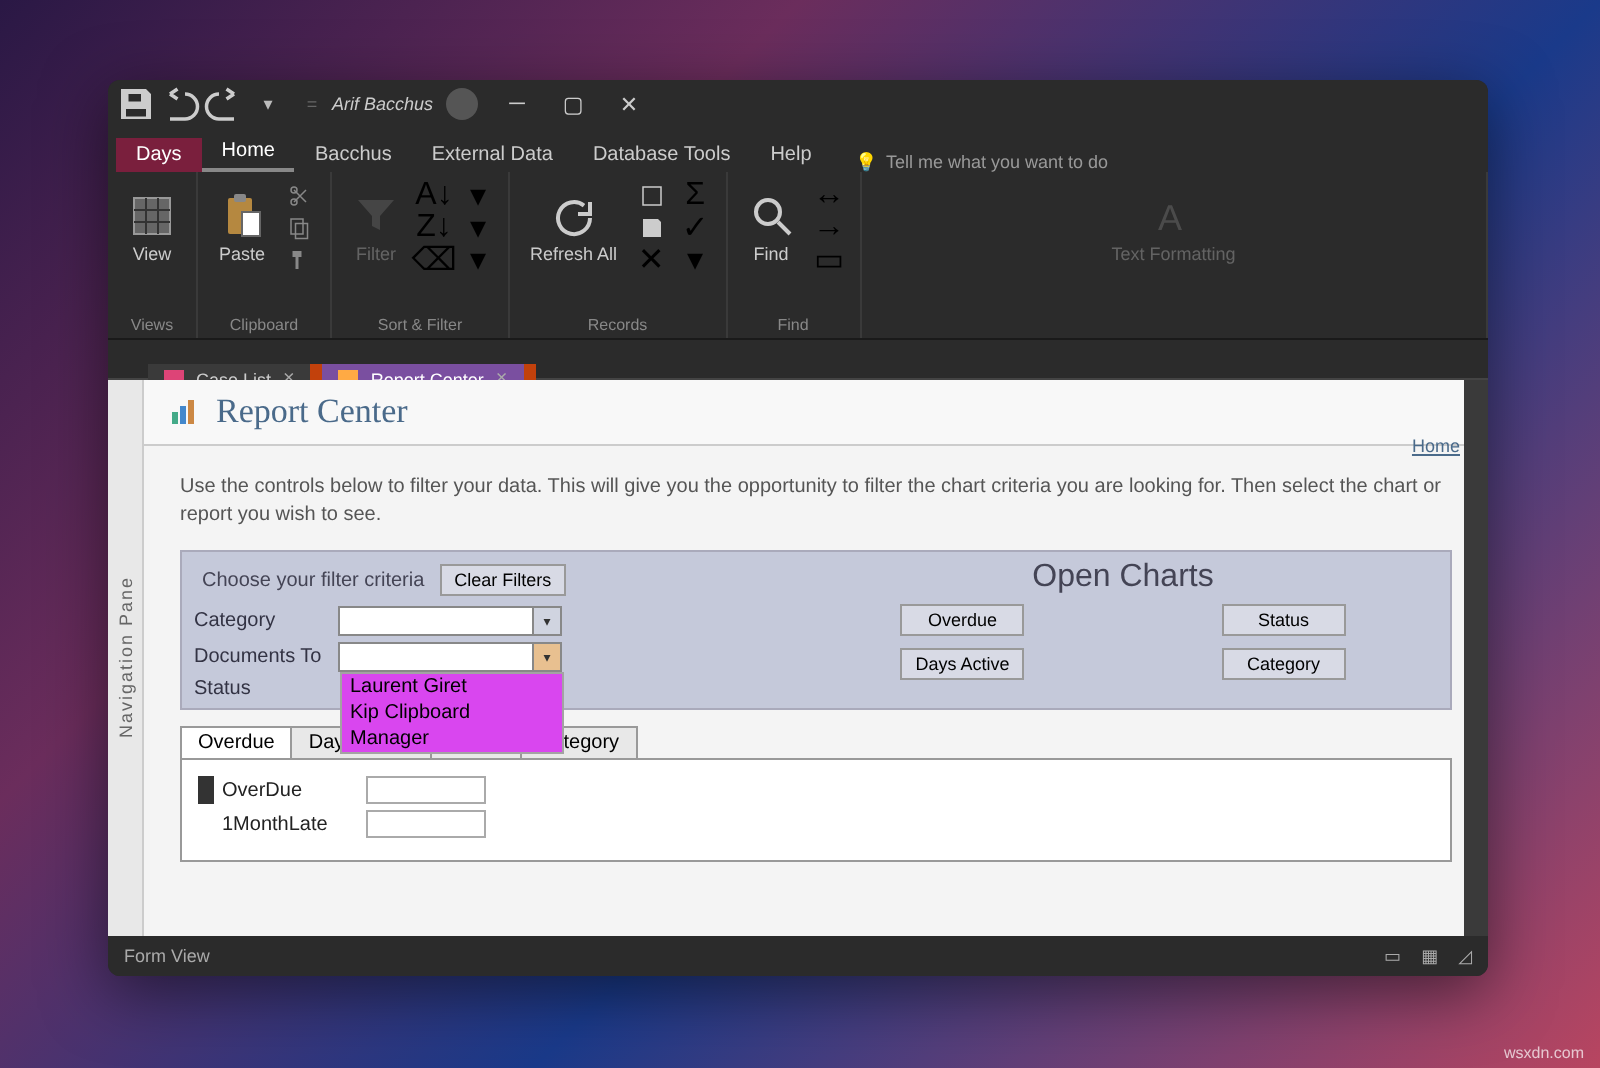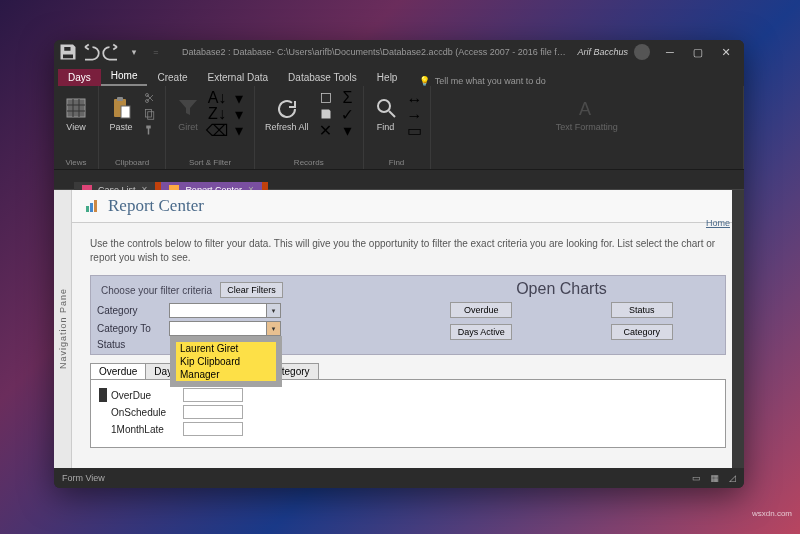--- a/index.html
+++ b/index.html
@@ -46,38 +46,38 @@
 .filter-panel { background: #c5c9da; padding: 2px; border: 1px solid #aab; display: flex; gap: 27px; }
 .filter-left { flex: 0 0 280px; padding: 2px 4px; }
 .filter-right { flex: 1; padding: 2px 4px; }
 .panel-title { font-size: 10px; color: #445; padding: 2px 4px; display: flex; align-items: center; gap: 8px; }
 .clear-btn { font-size: 9px; padding: 2px 6px; background: #d8dae5; border: 1px solid #999; cursor: default; }
 .filter-row { display: flex; align-items: center; margin-top: 3px; }
 .filter-row label { width: 72px; font-size: 10px; color: #334; }
 .combo { width: 112px; height: 15px; background: #fff; border: 1px solid #888; display: flex; position: relative; }
 .combo .arrow { width: 14px; background: #d0d4e0; border-left: 1px solid #888; display: flex; align-items: center; justify-content: center; font-size: 7px; color: #333; }
 .combo.open .arrow { background: #e8c090; }
-.dropdown-list { position: absolute; top: 14px; left: 0; width: 112px; background: #fde047; border: 6px solid #a3a3a3; z-index: 10; }
+.dropdown-list { position: absolute; top: 14px; left: 0; width: 112px; background: #d946ef; border: 1px solid #a3a3a3; z-index: 10; }
 .dropdown-list div { padding: 1px 4px; font-size: 10px; color: #000; }
 .open-charts { text-align: center; }
 .open-charts .title { font-size: 16px; color: #445; margin-bottom: 4px; }
 .chart-btns { display: grid; grid-template-columns: 1fr 1fr; gap: 6px; justify-items: center; }
 .chart-btn { width: 62px; font-size: 9px; padding: 2px 0; background: #d8dae5; border: 1px solid #999; text-align: center; cursor: default; }
 .results-tabs { display: flex; margin-top: 8px; border-bottom: 1px solid #999; }
 .rtab { padding: 2px 8px; font-size: 10px; border: 1px solid #999; border-bottom: none; background: #e8e8e8; margin-right: -1px; cursor: default; }
 .rtab.active { background: #fff; }
 .results-body { background: #fff; border: 1px solid #999; border-top: none; padding: 8px; }
 .pivot-row { display: flex; align-items: center; margin-bottom: 3px; }
 .pivot-row .selector { width: 8px; height: 14px; background: #333; margin-right: 4px; }
 .pivot-row label { width: 72px; font-size: 10px; color: #222; }
 .pivot-row .val { width: 60px; height: 14px; background: #fff; border: 1px solid #aaa; }
 .scrollbar-v { position: absolute; right: 0; top: 0; bottom: 0; width: 12px; background: #3a3a3a; }
 .statusbar { height: 20px; background: #2b2b2b; display: flex; align-items: center; padding: 0 8px; color: #aaa; font-size: 9px; justify-content: space-between; }
 .status-icons { display: flex; gap: 10px; }
-.watermark { position: absolute; bottom: 16px; right: 8px; font-size: 8px; color: rgba(255,255,255,0.7); }
+.watermark { position: absolute; bottom: 3px; right: 8px; font-size: 8px; color: rgba(255,255,255,0.7); }
 </style>
 </head>
 <body>
 
 <div class="window">
 
   <div class="titlebar">
     <div class="qat">
       <div class="qat-btn">
           <svg viewBox="0 0 16 16">
@@ -90,36 +90,35 @@
           </svg>
         </div>
       <div class="qat-btn">
           <svg viewBox="0 0 16 16">
             <path fill="none" stroke="#ccc" stroke-width="1.4" d="M6 4a5 5 0 0 0 0 10h6M12 4L9 2m3 2L9 6"></path>
           </svg>
         </div>
       <div class="qat-btn">▾</div>
       <div class="qat-btn" style="color:#666">=</div>
     </div>
-    <div class="doc-title">Database2 : Database- C:\Users\arifb\Documents\Database2.accdb (Access 2007 - 2016 file f…</div>
     <div class="user">
       <span>Arif Bacchus</span>
       <div class="avatar"></div>
     </div>
     <div class="win-controls">
       <div class="win-btn">─</div>
       <div class="win-btn">▢</div>
       <div class="win-btn close">✕</div>
     </div>
   </div>
 
   <div class="tabs">
     <div class="tab file">Days</div>
     <div class="tab active">Home</div>
-    <div class="tab">Create</div>
+    <div class="tab">Bacchus</div>
     <div class="tab">External Data</div>
     <div class="tab">Database Tools</div>
     <div class="tab">Help</div>
     <div class="tellme">
       <span>💡</span>
       <span>Tell me what you want to do</span>
     </div>
   </div>
 
   <div class="ribbon">
@@ -170,21 +169,21 @@
         </div>
       </div>
       <div class="label">Clipboard</div>
     </div>
     <div class="ribbon-group">
       <div class="content">
         <div class="rbtn big disabled">
           <svg viewBox="0 0 24 24">
               <path fill="#777" d="M3 4h18l-7 8v7l-4-2v-5z"></path>
             </svg>
-          <span>Giret</span>
+          <span>Filter</span>
         </div>
         <div class="stack">
           <div class="rbtn-small disabled">A↓</div>
           <div class="rbtn-small disabled">Z↓</div>
           <div class="rbtn-small disabled">⌫</div>
         </div>
         <div class="stack">
           <div class="rbtn-small disabled">▾</div>
           <div class="rbtn-small disabled">▾</div>
           <div class="rbtn-small disabled">▾</div>
@@ -276,36 +275,36 @@
       <div class="form-header">
         <svg class="logo" viewBox="0 0 14 12">
             <rect x="0" y="6" width="3" height="6" fill="#4a8"></rect>
             <rect x="4" y="3" width="3" height="9" fill="#48c"></rect>
             <rect x="8" y="0" width="3" height="12" fill="#c84"></rect>
           </svg>
         <h1>Report Center</h1>
       </div>
       <a class="home-link"><span>Home</span></a>
       <div class="form-body">
-        <p class="instructions">Use the controls below to filter your data. This will give you the opportunity to filter the exact criteria you are looking for. List select the chart or report you wish to see.</p>
+        <p class="instructions">Use the controls below to filter your data. This will give you the opportunity to filter the chart criteria you are looking for. Then select the chart or report you wish to see.</p>
         <div class="filter-panel">
           <div class="filter-left">
             <div class="panel-title">
               <span>Choose your filter criteria</span>
               <button class="clear-btn">Clear Filters</button>
             </div>
             <div class="filter-row">
               <label>Category</label>
               <div class="combo">
                   <div style="flex:1"></div>
                   <div class="arrow">▾</div>
                 </div>
             </div>
             <div class="filter-row">
-              <label>Category To</label>
+              <label>Documents To</label>
               <div class="combo open">
                 <div style="flex:1"></div>
                   <div class="arrow">▾</div>
                 <div class="dropdown-list">
                   <div>Laurent Giret</div>
                   <div>Kip Clipboard</div>
                   <div>Manager</div>
                 </div>
               </div>
             </div>
@@ -330,25 +329,20 @@
           <div class="rtab">Category</div>
         </div>
         <div class="results-body">
           <div class="pivot-row">
               <div class="selector"></div>
               <label>OverDue</label>
               <div class="val"></div>
             </div>
           <div class="pivot-row">
               <div class="selector" style="visibility:hidden"></div>
-              <label>OnSchedule</label>
-              <div class="val"></div>
-            </div>
-          <div class="pivot-row">
-              <div class="selector" style="visibility:hidden"></div>
               <label>1MonthLate</label>
               <div class="val"></div>
             </div>
         </div>
       </div>
     </div>
     <div class="scrollbar-v"></div>
   </div>
 
   <div class="statusbar">

